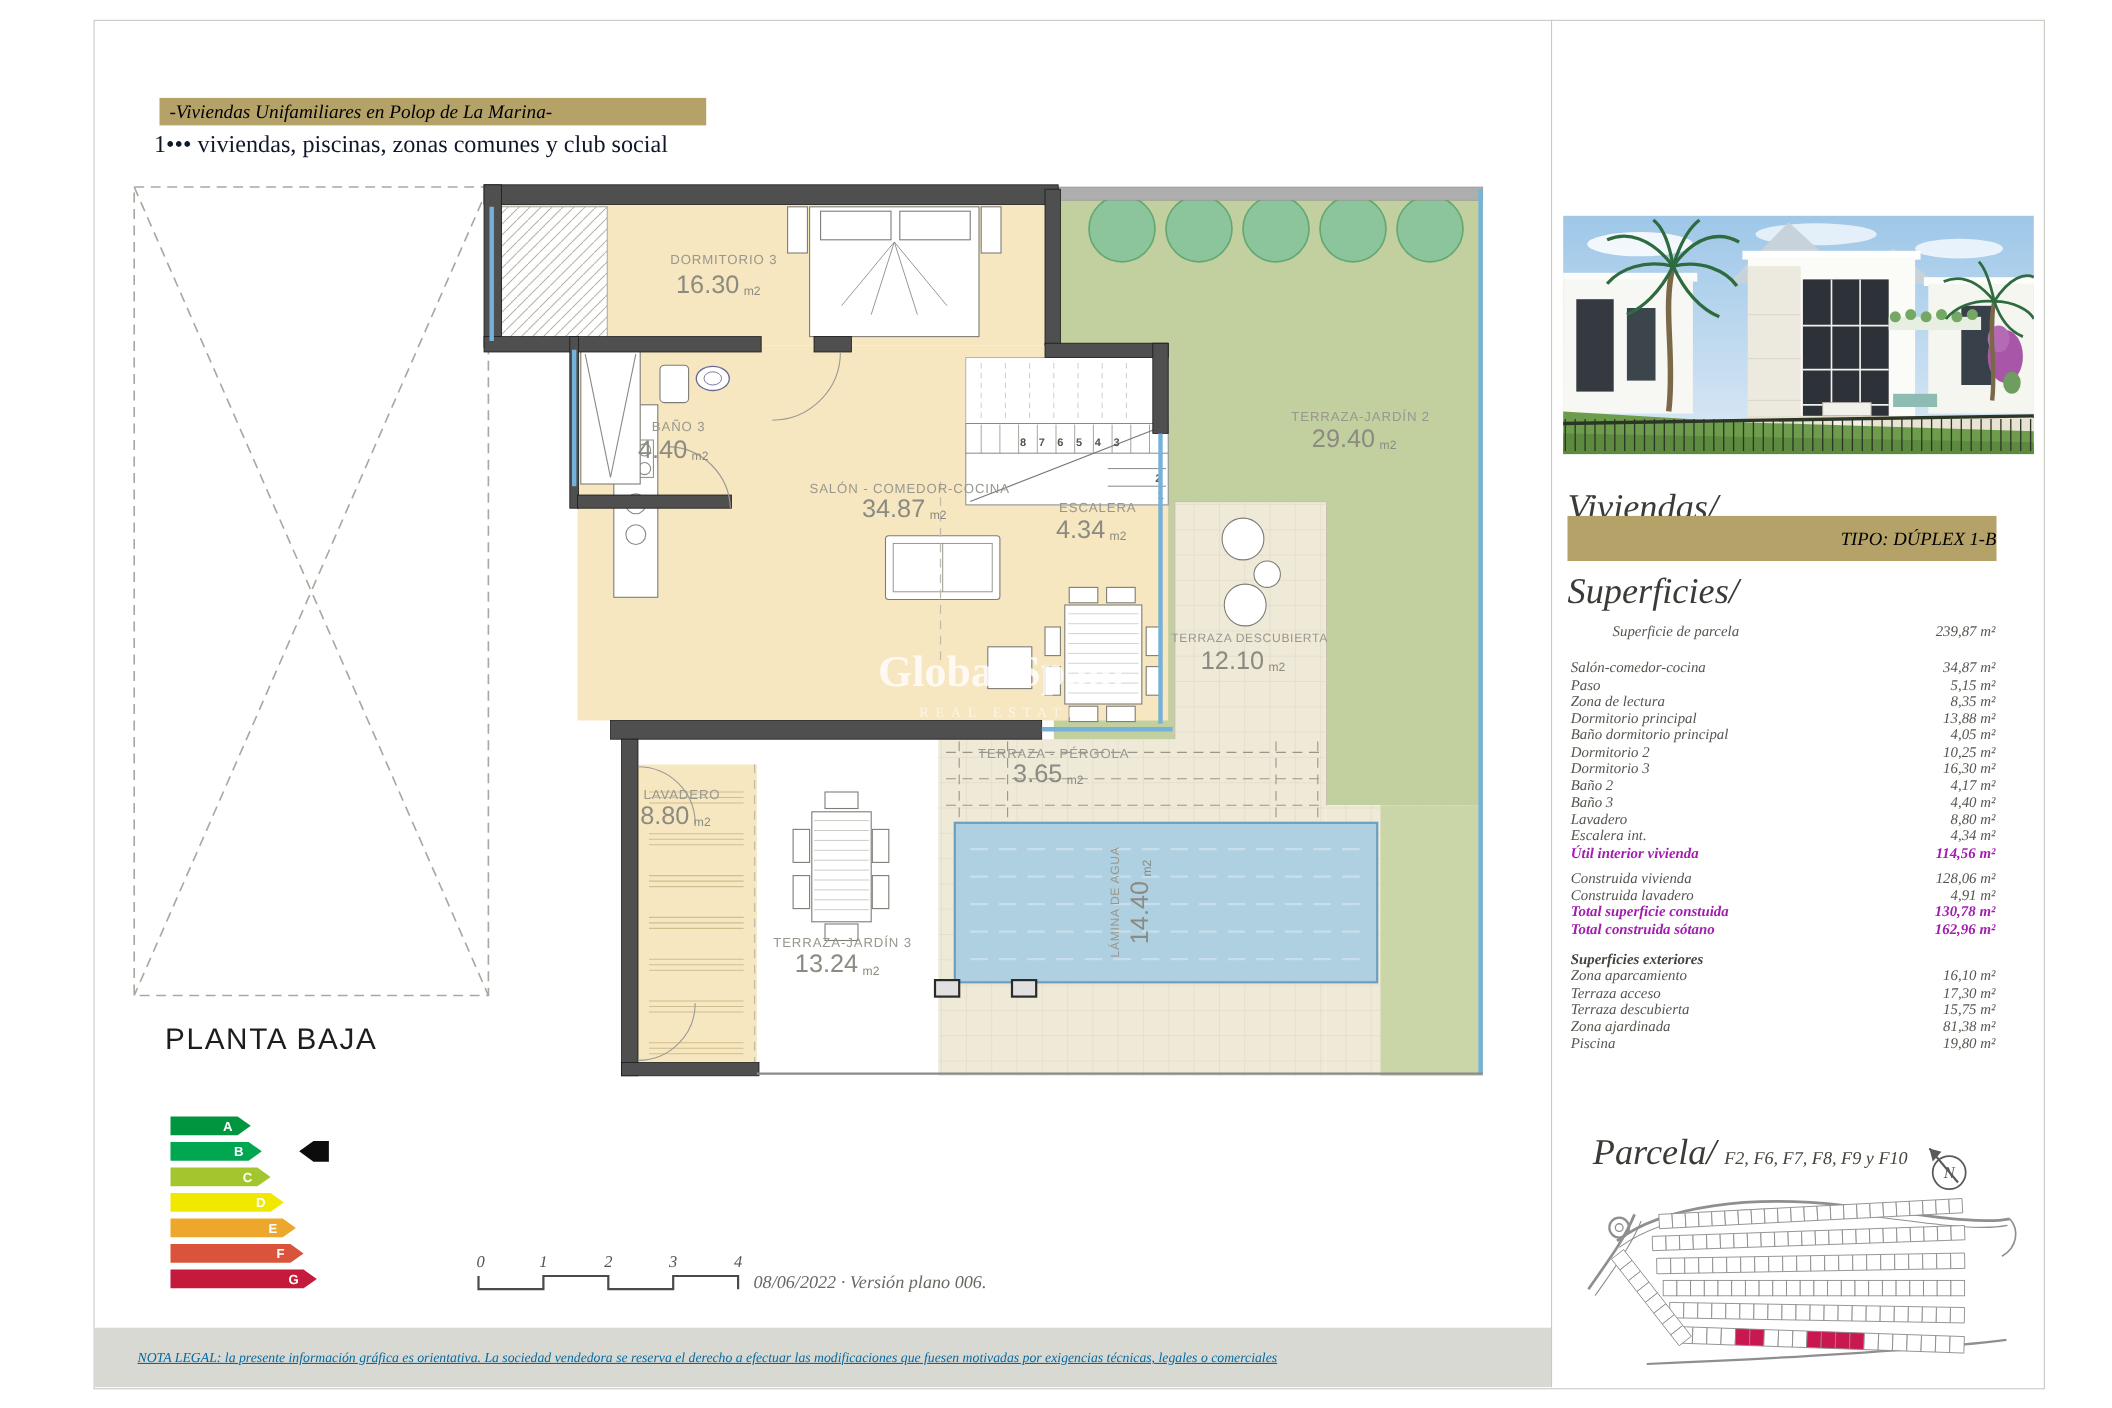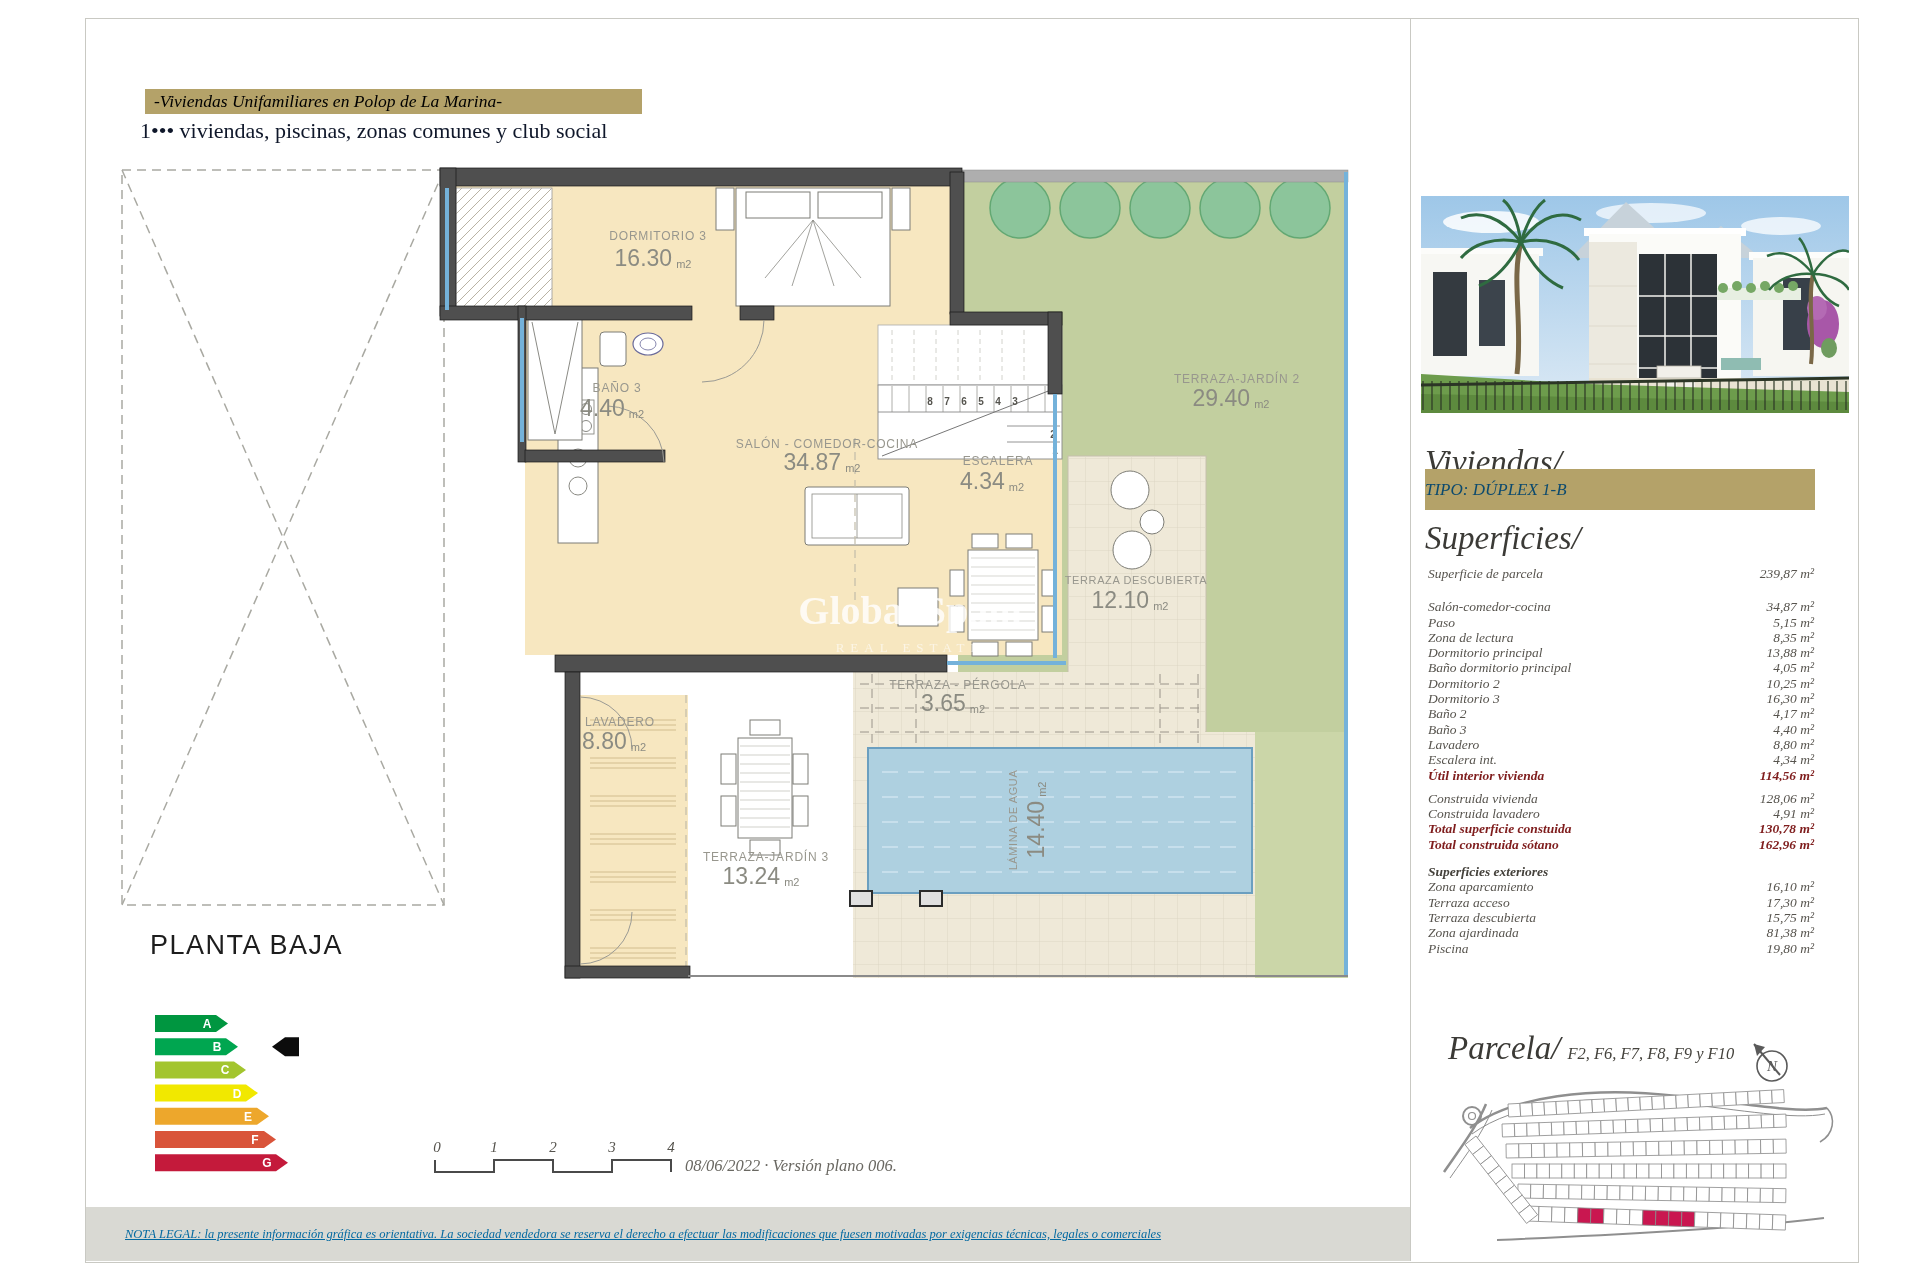--- a/index.html
+++ b/index.html
@@ -12,32 +12,32 @@
   .subtitle{left:140px;top:118px;font-size:22px;color:#0f172a;}
   .plan-title{left:150px;top:930px;font-family:"Liberation Sans",sans-serif;font-size:27px;
     letter-spacing:1.5px;color:#1d1d1d;}
   .footerbar{left:86px;top:1207px;width:1324px;height:54px;background:#d9d9d3;}
   .footerbar span{display:block;padding-left:39px;line-height:54px;font-style:italic;font-size:12.5px;color:#0369a1;text-decoration:underline;}
   
   .render{left:1421px;top:196px;}
   .h1{font-style:italic;font-size:33px;color:#3b3a36;}
   .viv-title{left:1425px;top:428px;margin-top:16px;}
   .badge{left:1425px;top:469px;width:390px;height:41px;background:var(--gold,#b4a269);}
-  .badge span{display:block;line-height:41px;font-style:italic;font-size:17px;color:#0c4a6e;}
+  .badge span{display:block;line-height:41px;font-style:italic;font-size:17px;color:#000000;text-align:right;}
   .sup-title{left:1425px;top:520px;}
   .stable{left:1428px;top:566px;width:386px;font-style:italic;font-size:13.5px;color:#57544e;}
   .sgroup{margin-bottom:13px;}
-  .sgroup:nth-child(1){margin-bottom:18px;}
+  .sgroup:nth-child(1){margin-bottom:18px;margin-left:38px;}
   .sgroup:nth-child(2){margin-bottom:8px;}
   .sgroup:nth-child(3){margin-bottom:12px;}
   .sgroup:nth-child(4){margin-bottom:12px;}
   .srow{display:flex;justify-content:space-between;line-height:15.3px;}
   .srow .svalue{white-space:nowrap;}
   .shead{font-weight:bold;color:#45423c;}
-  .sbold{font-weight:bold;color:#7f1d1d;}
+  .sbold{font-weight:bold;color:#a21caf;}
   .parcela-head{left:1448px;top:1030px;display:flex;align-items:baseline;gap:7px;}
   .parcela-head .small{font-style:italic;font-size:16.5px;color:#45433d;}
   
   .beige{fill:#f7e7c0;}
   .green{fill:#c2cf9f;}
   .green2{fill:#cbd6a8;}
   .cream{fill:#efe9d8;}
   .white{fill:#ffffff;}
   .wall{fill:#4f4f4f;stroke:#191919;stroke-width:.7;}
   .glass{stroke:#74b2da;stroke-width:4;fill:none;}

